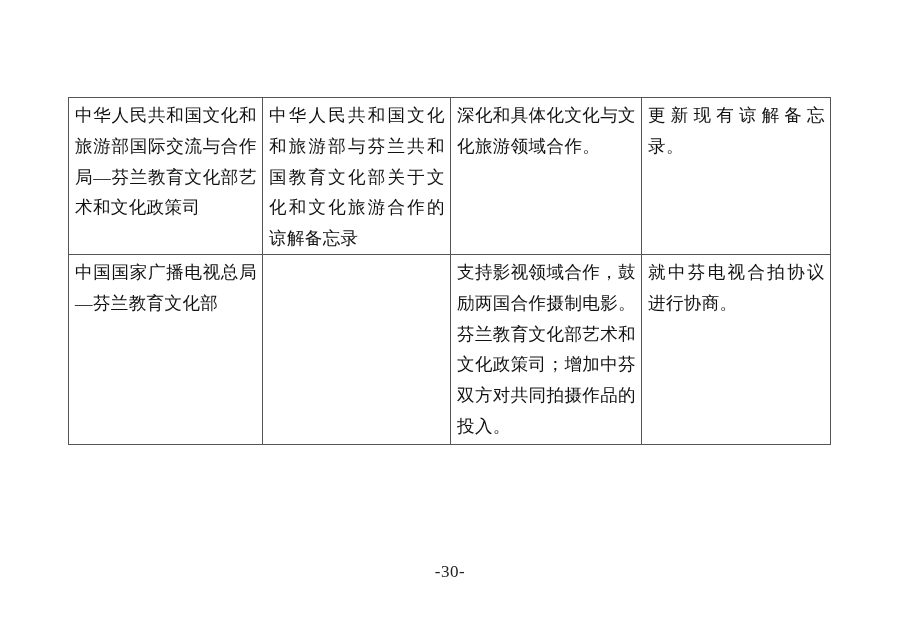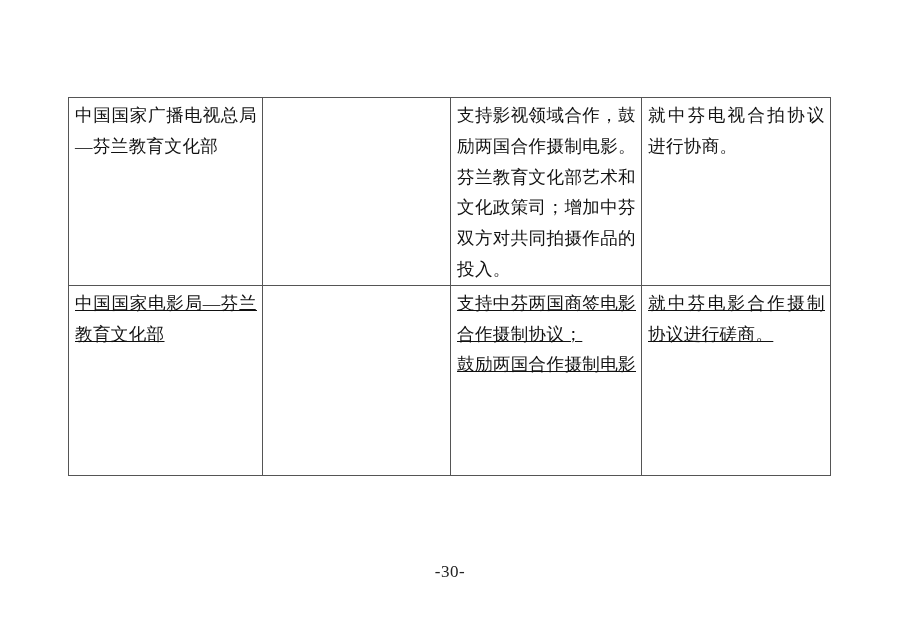--- a/index.html
+++ b/index.html
@@ -30,21 +30,21 @@
     padding: 2px 5px 0 6px;
     font-size: 17.5px;
     line-height: 30.8px;
     color: #111111;
     text-align: justify;
     text-justify: inter-character;
     letter-spacing: 0.4px;
     overflow: hidden;
   }
   table.agreements tr:nth-child(1) { height: 151px; }
-  table.agreements tr:nth-child(2) { height: 190px; text-decoration: underline; }
+  table.agreements tr:nth-child(2) { height: 190px; }
   table.agreements tr:nth-child(3) { height: 94px;  }
   .para { margin: 0; }
   .page-number {
     position: absolute;
     left: 0;
     top: 562px;
     width: 100%;
     text-align: center;
     font-size: 17px;
     letter-spacing: 0.5px;
@@ -59,42 +59,43 @@
   <table class="agreements">
     <colgroup>
       <col style="width:194px">
       <col style="width:188px">
       <col style="width:191px">
       <col style="width:189px">
     </colgroup>
     <tbody>
         <tr>
           <td>
+            <div class="para">中华人民共和国文化和旅游部国际交流与合作局—芬兰教育文化部艺术和文化政策司</div>
+          </td>
+          <td>
+            <div class="para">中华人民共和国文化和旅游部与芬兰共和国教育文化部关于文化和文化旅游合作的谅解备忘录</div>
+          </td>
+          <td>
+            <div class="para">深化和具体化文化与文化旅游领域合作。</div>
+          </td>
+          <td>
+            <div class="para">更新现有谅解备忘录。</div>
+          </td>
+        </tr>
+        <tr>
+          <td>
             <div class="para">中国国家广播电视总局—芬兰教育文化部</div>
           </td>
           <td></td>
           <td>
             <div class="para">支持影视领域合作，鼓励两国合作摄制电影。</div>
             <div class="para">芬兰教育文化部艺术和文化政策司；增加中芬双方对共同拍摄作品的投入。</div>
           </td>
           <td>
             <div class="para">就中芬电视合拍协议进行协商。</div>
           </td>
         </tr>
-        <tr>
-          <td>
-            <div class="para">中国国家电影局—芬兰教育文化部</div>
-          </td>
-          <td></td>
-          <td>
-            <div class="para">支持中芬两国商签电影合作摄制协议；</div>
-            <div class="para">鼓励两国合作摄制电影</div>
-          </td>
-          <td>
-            <div class="para">就中芬电影合作摄制协议进行磋商。</div>
-          </td>
-        </tr>
       </tbody>
   </table>
 
   <div class="page-number">-30-</div>
 
 </div>
 
 </body></html>

